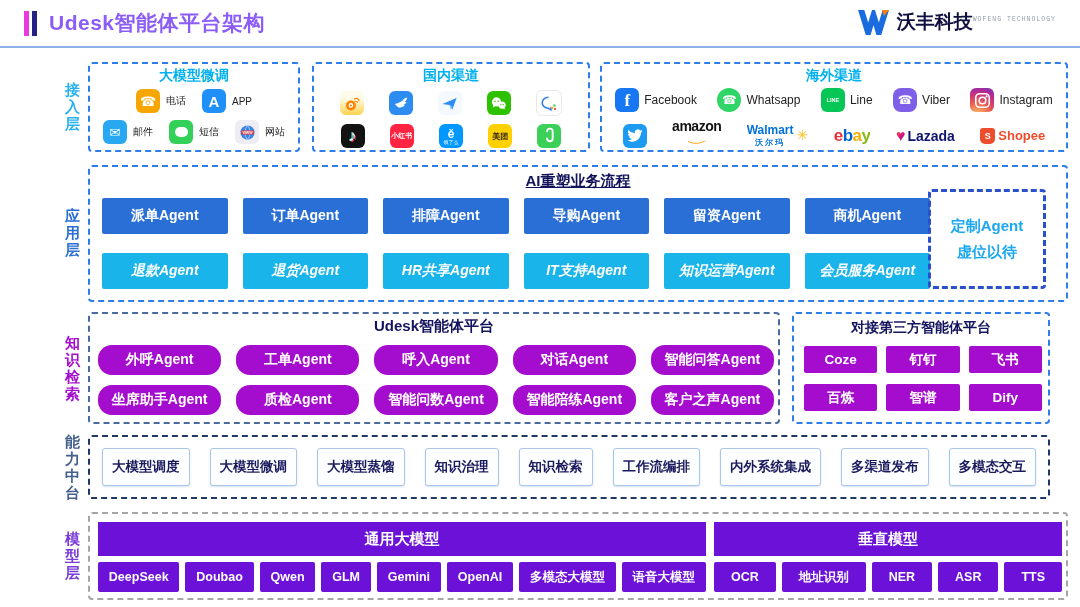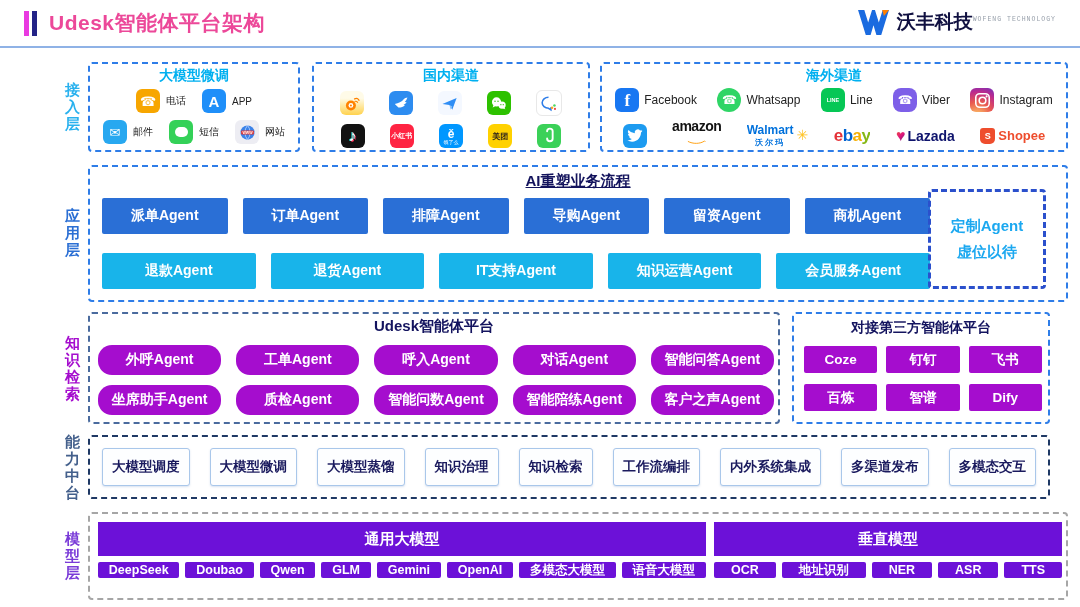--- a/index.html
+++ b/index.html
@@ -4,21 +4,21 @@
 <style>
   html,body{margin:0;padding:0;background:#fff;}
   .page{position:relative;width:1080px;height:607px;background:#fff;overflow:hidden;
         font-family:"Liberation Sans",sans-serif;}
   
   .hdr{position:absolute;top:0;left:0;width:100%;height:48px;border-bottom:2px solid #8fb2e6;
        display:flex;align-items:center;padding:0 24px;box-sizing:border-box;}
   .bar{width:5px;height:25px;margin-right:3px;}
   .bar-pink{background:#e93ae1;}
   .bar-navy{background:#232387;}
-  .pgtitle{font-size:21px;color:#ec4899;margin:0 0 0 9px;font-weight:bold;letter-spacing:.5px;}
+  .pgtitle{font-size:21px;color:#8b5cf6;margin:0 0 0 9px;font-weight:bold;letter-spacing:.5px;}
   .logo{margin-left:auto;display:flex;align-items:center;gap:7px;}
   .logo-txt{display:flex;flex-direction:row;line-height:1;font-family:Liberation Mono, monospace;}
   .logo-cn{font-size:19px;font-weight:bold;color:#101040;}
   .logo-sub{font-size:6.5px;color:#98a0ab;letter-spacing:1px;margin-top:3px;}
   
   .rail{position:absolute;left:64px;width:17px;font-weight:bold;font-size:15px;line-height:17px;
         text-align:center;word-break:break-all;}
   .rail-access{top:81px;color:#29b1ee;}
   .rail-application{top:207px;color:#2b6fd4;}
   .rail-agent{top:334px;color:#a50dce;}
@@ -69,21 +69,21 @@
   .i-whatsapp{background:#2fd566;border-radius:50%;}
   .i-line{background:#06c755;}
   .i-viber{background:#7d5fe8;border-radius:8px;}
   .i-instagram{background:radial-gradient(circle at 30% 120%,#fdc468 5%,#e95950 45%,#bc2a8d 75%,#7232bd);}
   .i-twitter{background:#1d9bf0;}
   .i-amazon,.i-walmart,.i-ebay,.i-lazada,.i-shopee{width:auto;height:auto;background:none;border-radius:0;}
   
   .btn{display:flex;align-items:center;justify-content:center;color:#fff;font-weight:bold;
        font-size:14px;border-radius:2px;white-space:nowrap;}
   .btn-royal{background:#2a6fd6;}
-  .btn-cyan{background:#18b4ea;}
+  .btn-cyan{background:#18b4ea;font-style:italic;}
   .btn-purple{background:#a50dce;}
   .app-row{position:absolute;left:12px;width:828px;display:flex;gap:15px;}
   .app-row .btn{flex:1;height:36px;}
   .app-row1{top:31px;}.app-row2{top:86px;}
   .custom-box{position:absolute;right:20px;top:22px;width:118px;height:100px;border:3px dashed #2b50cc;
       border-radius:4px;display:flex;flex-direction:column;align-items:center;justify-content:center;
       gap:7px;font-weight:bold;font-size:15px;color:#1ba8f0;box-sizing:border-box;}
   .agent-row{position:absolute;left:8px;width:676px;display:flex;gap:15px;}
   .agent-row .btn{flex:1;height:30px;border-radius:14px;}
   .agent-row1{top:31px;}.agent-row2{top:71px;}
@@ -93,21 +93,21 @@
   .b-third .boxtitle{font-size:14px;margin-top:5px;}
   .btn-outline{background:#fdfeff;border:1px solid #a9c7ea;color:#1a1a5e;border-radius:3px;
       box-shadow:0 1px 2px rgba(100,140,200,.25);height:38px;padding:0 9px;font-size:13.5px;
       display:flex;align-items:center;font-weight:bold;white-space:nowrap;box-sizing:border-box;}
   .model-col{position:absolute;top:8px;}
   .model-left{left:8px;width:608px;}
   .model-right{left:624px;width:348px;}
   .model-head{height:34px;background:#6c11d8;color:#fff;font-weight:bold;font-size:15px;
       display:flex;align-items:center;justify-content:center;}
   .model-row{display:flex;gap:6px;margin-top:6px;}
-  .model-row .btn{flex:1 1 auto;height:16px;font-size:12.5px;background:#6c11d8;padding:0 6px;}
+  .model-row .btn{flex:1 1 auto;height:30px;font-size:12.5px;background:#6c11d8;padding:0 6px;}
 </style>
 </head>
 <body>
 
 <div class="page">
 
   <div class="hdr">
     <span class="bar bar-pink"></span>
     <span class="bar bar-navy"></span>
     <h1 class="pgtitle">Udesk智能体平台架构</h1>
@@ -343,20 +343,21 @@
         <span class="btn btn-royal">订单Agent</span>
         <span class="btn btn-royal">排障Agent</span>
         <span class="btn btn-royal">导购Agent</span>
         <span class="btn btn-royal">留资Agent</span>
         <span class="btn btn-royal">商机Agent</span>
       </div>
     <div class="app-row app-row2">
 
     <span class="btn btn-cyan">退款Agent</span>
         <span class="btn btn-cyan">退货Agent</span>
+        <span class="btn btn-cyan">HR共享Agent</span>
         <span class="btn btn-cyan">IT支持Agent</span>
         <span class="btn btn-cyan">知识运营Agent</span>
         <span class="btn btn-cyan">会员服务Agent</span>
       </div>
     <div class="custom-box">
       <span>定制Agent</span>
       <span>虚位以待</span>
     </div>
   </div>
 

